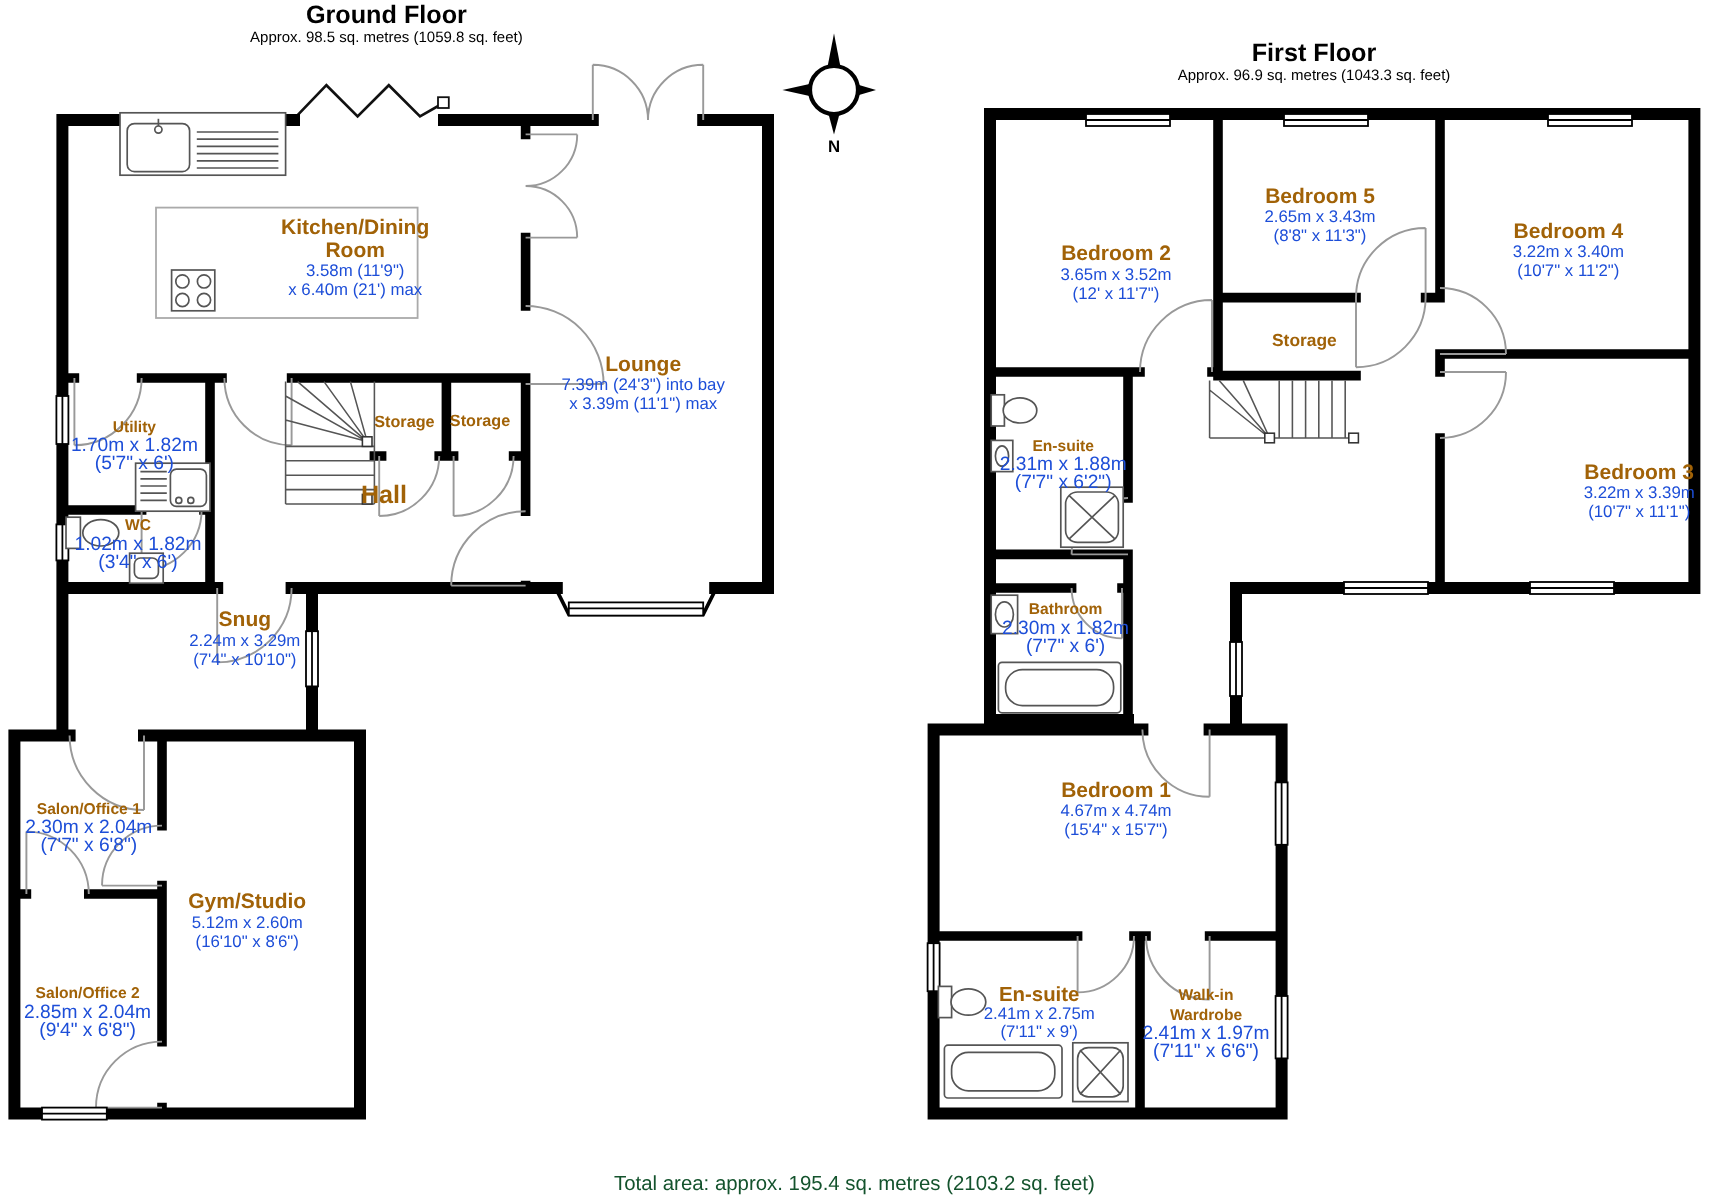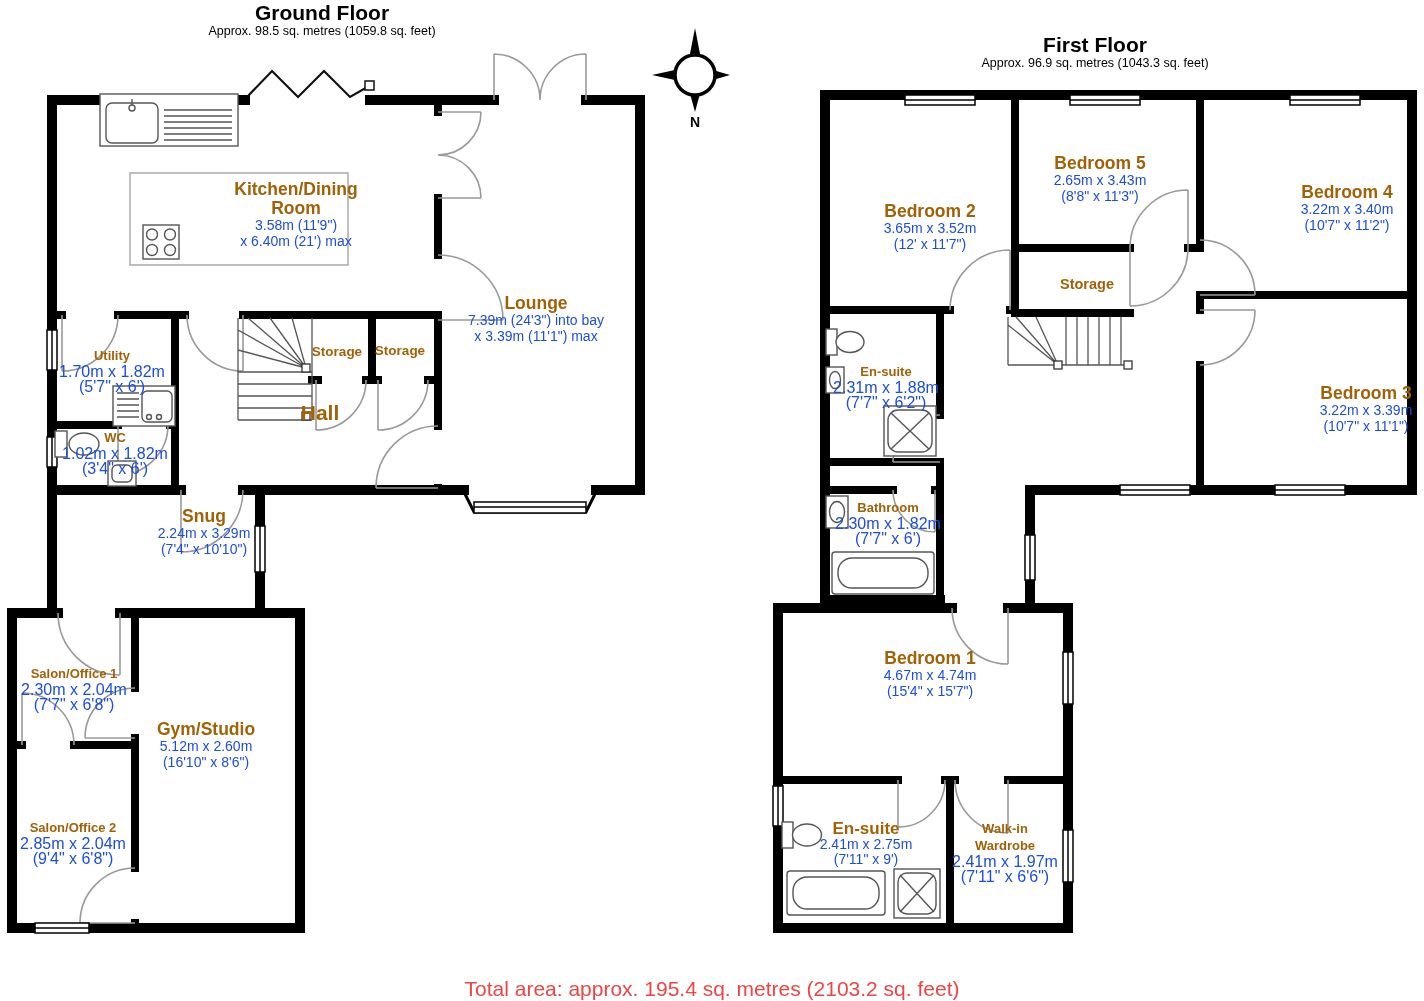--- a/index.html
+++ b/index.html
@@ -16,21 +16,21 @@
   .room-label .rd{color:#1d4ed8;}
   .lg .rn{font-size:17.5px;line-height:19px;}
   .lg .rd{font-size:14px;line-height:15.5px;}
   .md .rn{font-size:13px;line-height:17px;}
   .md .rd{font-size:16px;line-height:15px;}
   .sm .rn{font-size:13.5px;line-height:15px;}
   .hall .rn{font-size:21px;line-height:23px;}
   .north-label{position:absolute;transform:translateX(-50%);font-weight:bold;
                font-size:14px;}
   .footer{position:absolute;left:0;right:0;top:977px;text-align:center;
-          font-size:21px;color:#ef4444;}
+          font-size:17px;color:#14532d;}
 </style>
 </head>
 <body>
 
 <div class="plan">
 
 <svg width="1424" height="1001" viewBox="0 0 1424 1001">
 
   <g fill="none" stroke="#111">
     <polyline points="247,97 272,71 298,97 324,71 350,97 371,85" stroke-width="2.2"></polyline>
@@ -193,42 +193,42 @@
 <div class="room-label lg" style="left:156px;top:507px;margin-left:48px;">
   <div class="rn">Snug</div>
   <div class="rd">2.24m x 3.29m</div>
   <div class="rd">(7'4" x 10'10")</div>
 </div>
 <div class="room-label md" style="left:74px;top:665px;">
   <div class="rn">Salon/Office 1</div>
   <div class="rd">2.30m x 2.04m</div>
   <div class="rd">(7'7" x 6'8")</div>
 </div>
-<div class="room-label lg" style="left:206px;top:720px;text-align:center;">
+<div class="room-label lg" style="left:206px;top:742px;text-align:center;">
   <div class="rn">Gym/Studio</div>
   <div class="rd">5.12m x 2.60m</div>
   <div class="rd">(16'10" x 8'6")</div>
 </div>
 <div class="room-label md" style="left:73px;top:819px;">
   <div class="rn">Salon/Office 2</div>
   <div class="rd">2.85m x 2.04m</div>
   <div class="rd">(9'4" x 6'8")</div>
 </div>
 
 <div class="room-label lg" style="left:930px;top:202px;">
   <div class="rn">Bedroom 2</div>
   <div class="rd">3.65m x 3.52m</div>
   <div class="rd">(12' x 11'7")</div>
 </div>
 <div class="room-label lg" style="left:1100px;top:154px;">
   <div class="rn">Bedroom 5</div>
   <div class="rd">2.65m x 3.43m</div>
   <div class="rd">(8'8" x 11'3")</div>
 </div>
-<div class="room-label lg" style="left:1307px;top:183px;margin-left:40px;">
+<div class="room-label lg" style="left:1307px;top:183px;">
   <div class="rn">Bedroom 4</div>
   <div class="rd">3.22m x 3.40m</div>
   <div class="rd">(10'7" x 11'2")</div>
 </div>
 <div class="room-label sm" style="left:1087px;top:277px;">
   <div class="rn" style="font-size:14.5px;">Storage</div>
 </div>
 <div class="room-label md" style="left:886px;top:363px;">
   <div class="rn">En-suite</div>
   <div class="rd">2.31m x 1.88m</div>

